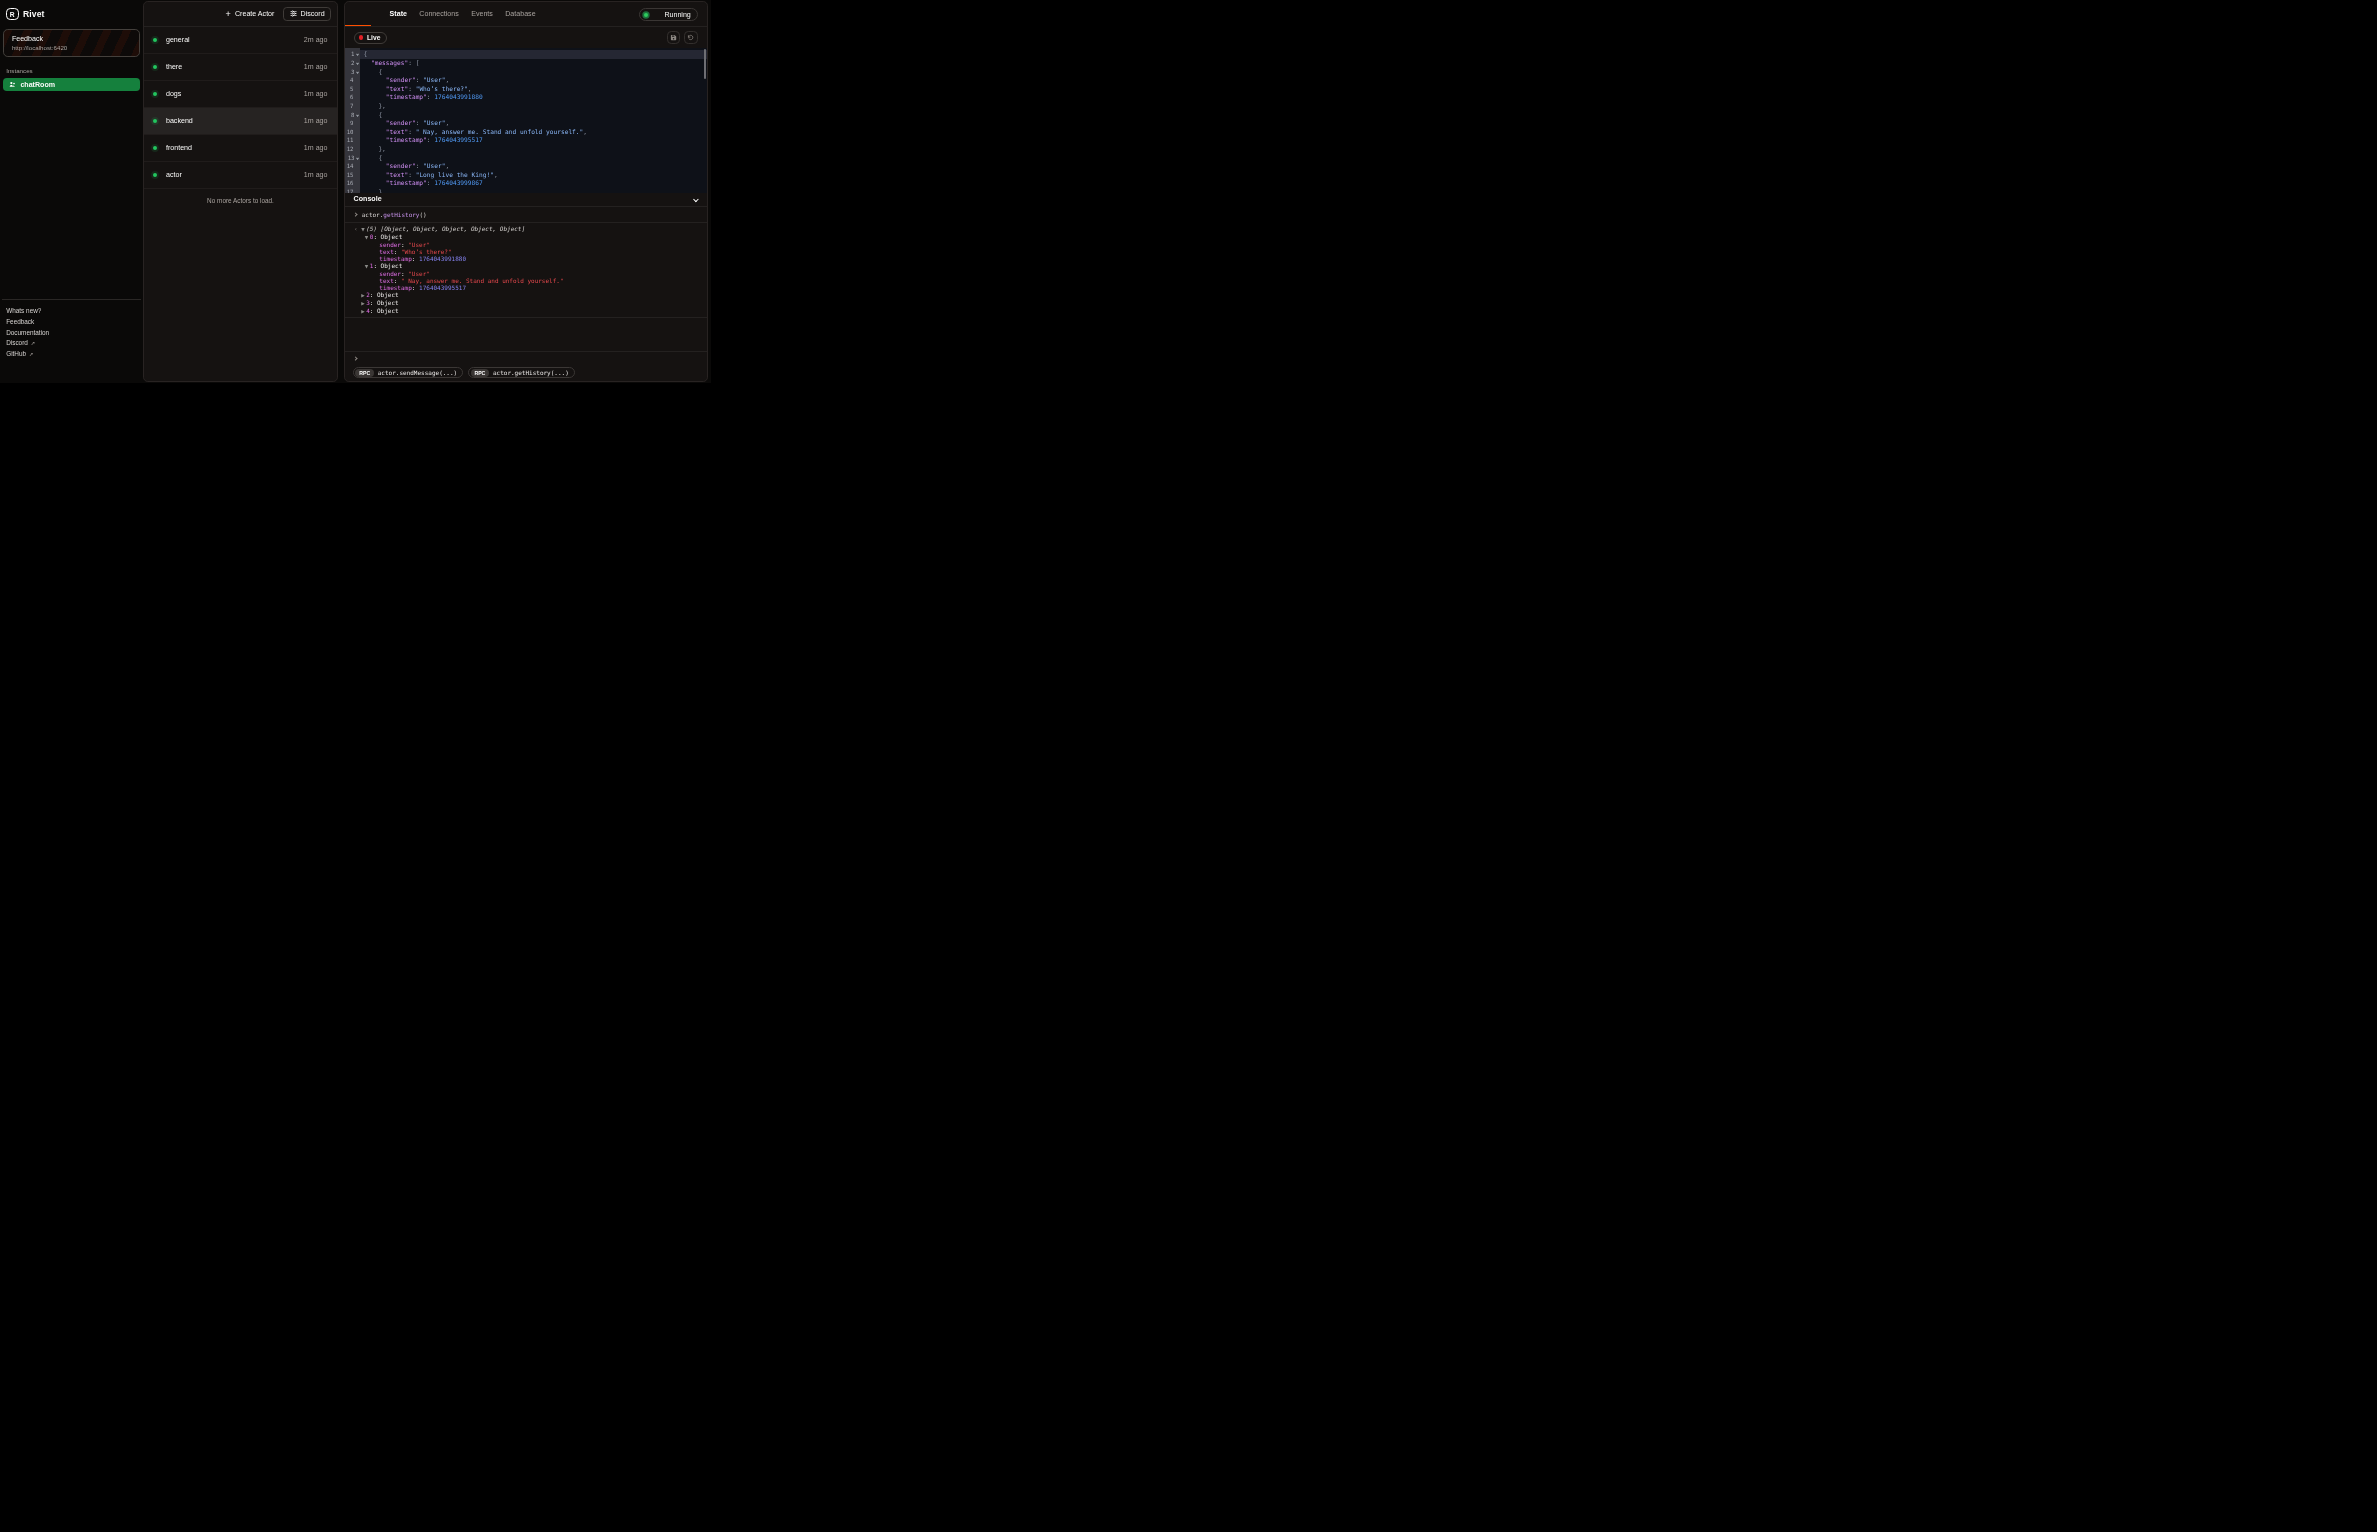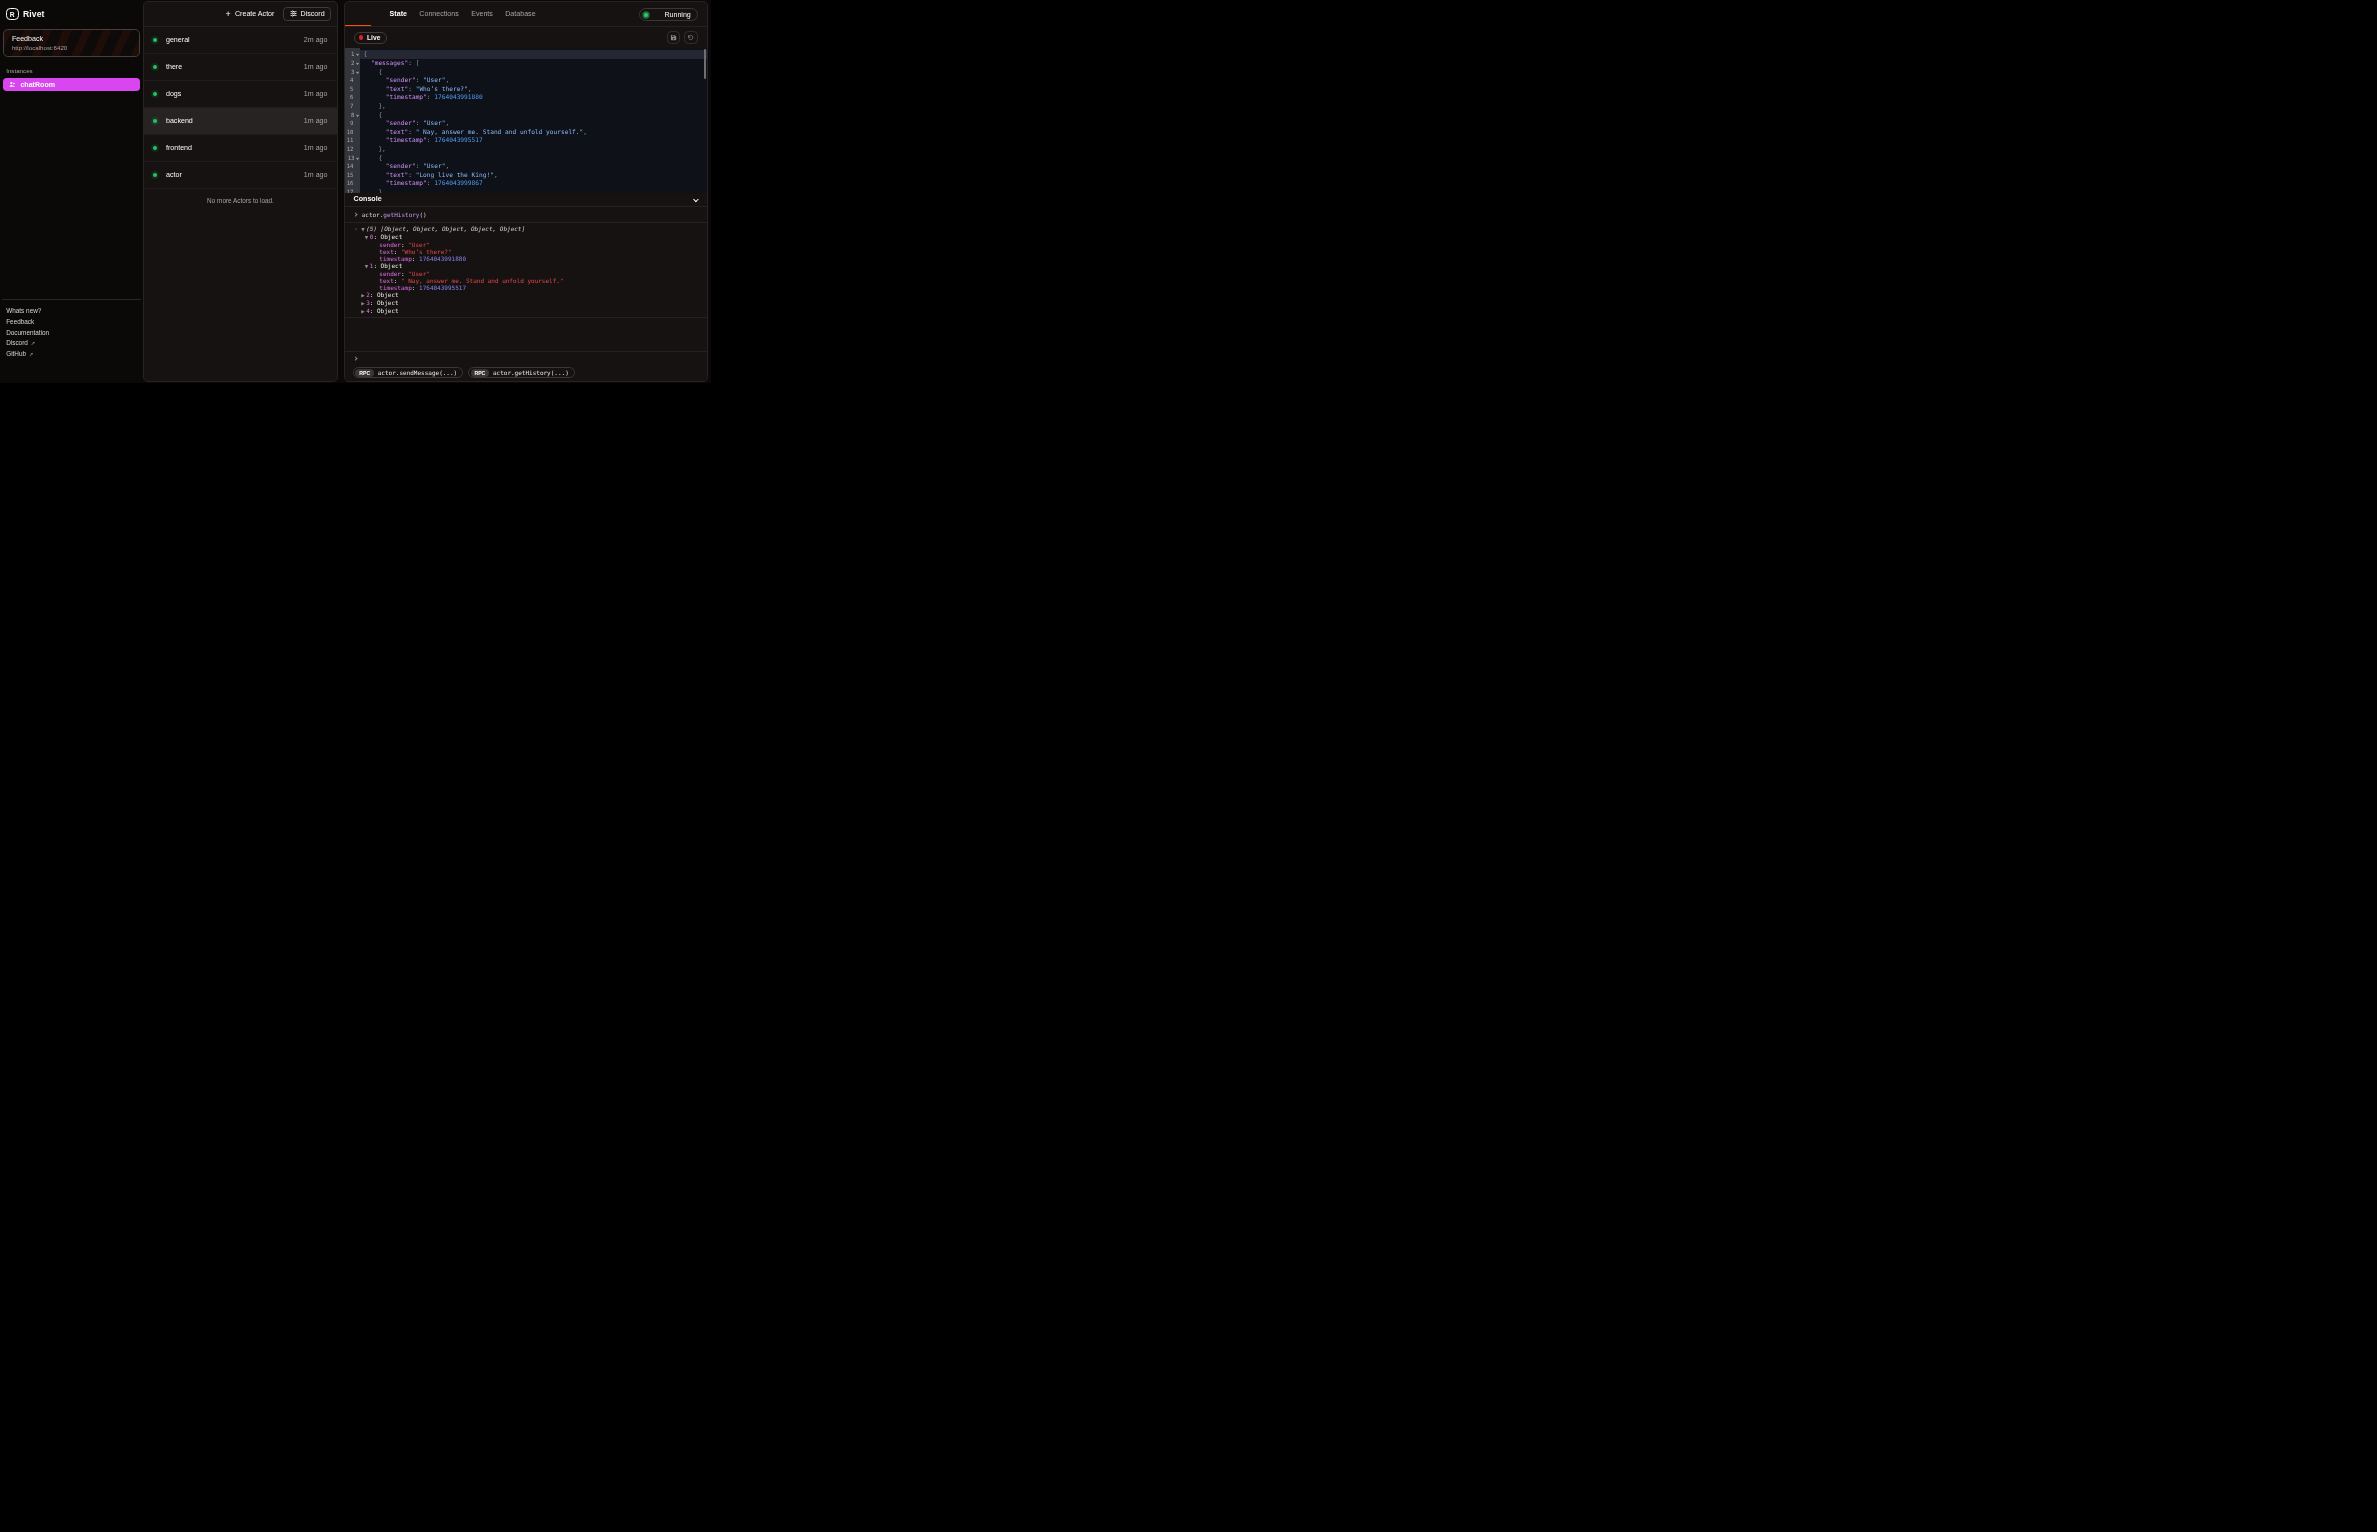--- a/index.html
+++ b/index.html
@@ -10,21 +10,21 @@
   
   .sidebar { position:absolute; left:0; top:0; width:143px; height:383px; display:flex; flex-direction:column; }
   .logo-row { display:flex; align-items:center; gap:4.3px; margin:8px 0 0 5.7px; }
   .logo-mark { width:13px; height:12.4px; border:1.2px solid #fff; border-radius:4.3px; display:grid; place-items:center; font-weight:800; font-size:6.7px; color:#fff; }
   .logo-text { font-size:8.6px; font-weight:700; letter-spacing:0.1px; }
   .conn-card { margin:9px 3.3px 0 3.3px; height:28px; border:0.5px solid #44403c; border-radius:4.8px; padding:4.8px 7.6px;
     background:repeating-linear-gradient(115deg,#1e0d08 0 7.6px,#0d0a09 7.6px 18px); }
   .conn-status { font-size:7.1px; color:#fafaf9; }
   .conn-url { font-size:6.2px; color:#a8a29e; margin-top:1px; }
   .instances-label { margin:10px 0 3.8px 6.2px; font-size:6.2px; color:#a8a29e; }
-  .instance-row { margin:0 3.3px; height:13.3px; background:#d946ef; border-radius:3.8px; display:flex; align-items:center; gap:4.3px; padding:0 5.7px; cursor:pointer; }
+  .instance-row { margin:0 3.3px; height:13.3px; background:#15803d; border-radius:3.8px; display:flex; align-items:center; gap:4.3px; padding:0 5.7px; cursor:pointer; }
   .instance-row .iname { font-size:7.1px; font-weight:600; }
   .sidebar-footer { margin-top:auto; padding:0 0 24px 0; }
   .sb-divider { height:0.5px; background:#2a2725; margin:0 2.4px 5.7px 2.4px; }
   .footer-link { display:flex; align-items:center; gap:2.9px; padding:1.9px 0 1.9px 6.2px; font-size:6.4px; color:#d6d3d1; cursor:pointer; }
   .ext-arrow { font-size:5.2px; color:#a8a29e; transform:translateY(-0.5px); }
 
   
   .panel { position:absolute; top:1px; background:#151211; border:0.5px solid #282322; border-radius:4.8px; }
   .actors-panel { left:143px; width:195px; height:381px; display:flex; flex-direction:column; overflow:hidden; }
   .inspector-panel { left:344px; width:364px; height:381px; display:flex; flex-direction:column; overflow:hidden; }

